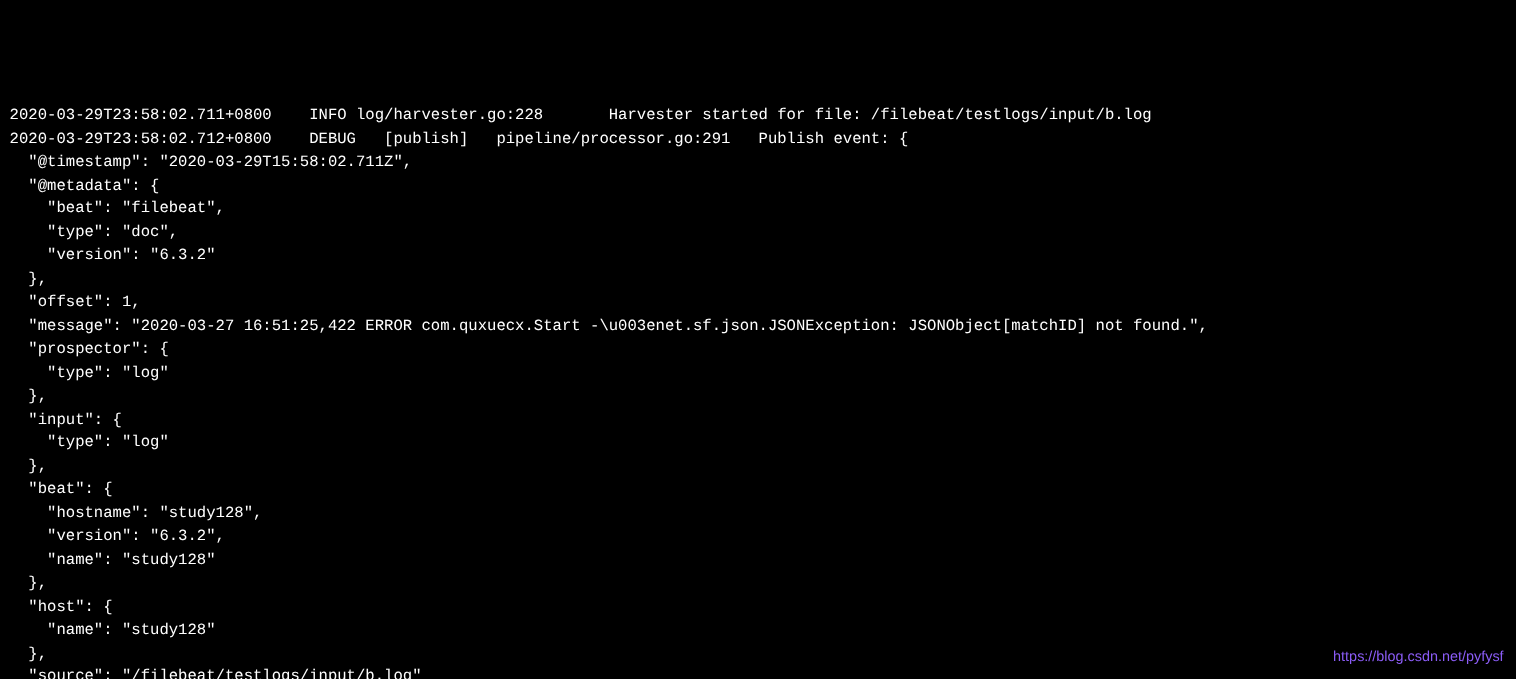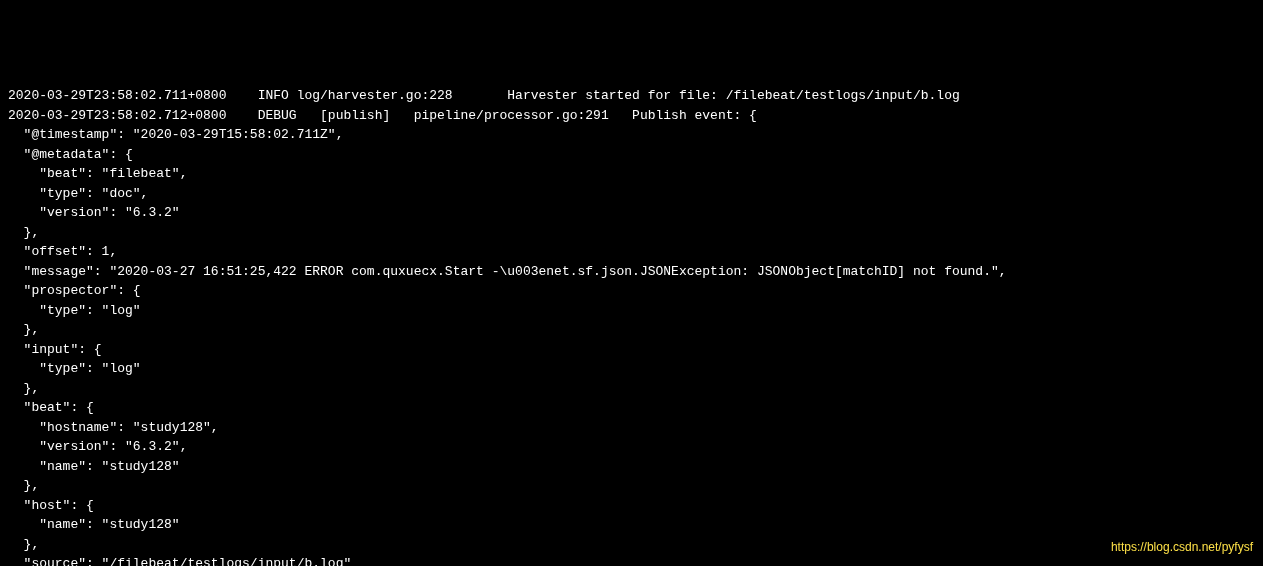--- a/index.html
+++ b/index.html
@@ -20,21 +20,21 @@
       white-space: pre;
       overflow: hidden;
     }
     .terminal {
       white-space: pre;
     }
     .watermark {
       position: absolute;
       bottom: 10px;
       right: 10px;
-      color: #fde047;
+      color: #8b5cf6;
       font-size: 12px;
       font-family: Arial, sans-serif;
     }
   </style>
 </head>
 <body>
 
 
 
 <div class="terminal"><div>2020-03-29T23:58:02.711+0800    INFO log/harvester.go:228       Harvester started for file: /filebeat/testlogs/input/b.log</div><div>2020-03-29T23:58:02.712+0800    DEBUG   [publish]   pipeline/processor.go:291   Publish event: {</div><div>  "@timestamp": "2020-03-29T15:58:02.711Z",</div><div>  "@metadata": {</div><div>    "beat": "filebeat",</div><div>    "type": "doc",</div><div>    "version": "6.3.2"</div><div>  },</div><div>  "offset": 1,</div><div>  "message": "2020-03-27 16:51:25,422 ERROR com.quxuecx.Start -\u003enet.sf.json.JSONException: JSONObject[matchID] not found.",</div><div>  "prospector": {</div><div>    "type": "log"</div><div>  },</div><div>  "input": {</div><div>    "type": "log"</div><div>  },</div><div>  "beat": {</div><div>    "hostname": "study128",</div><div>    "version": "6.3.2",</div><div>    "name": "study128"</div><div>  },</div><div>  "host": {</div><div>    "name": "study128"</div><div>  },</div><div>  "source": "/filebeat/testlogs/input/b.log"</div></div>

